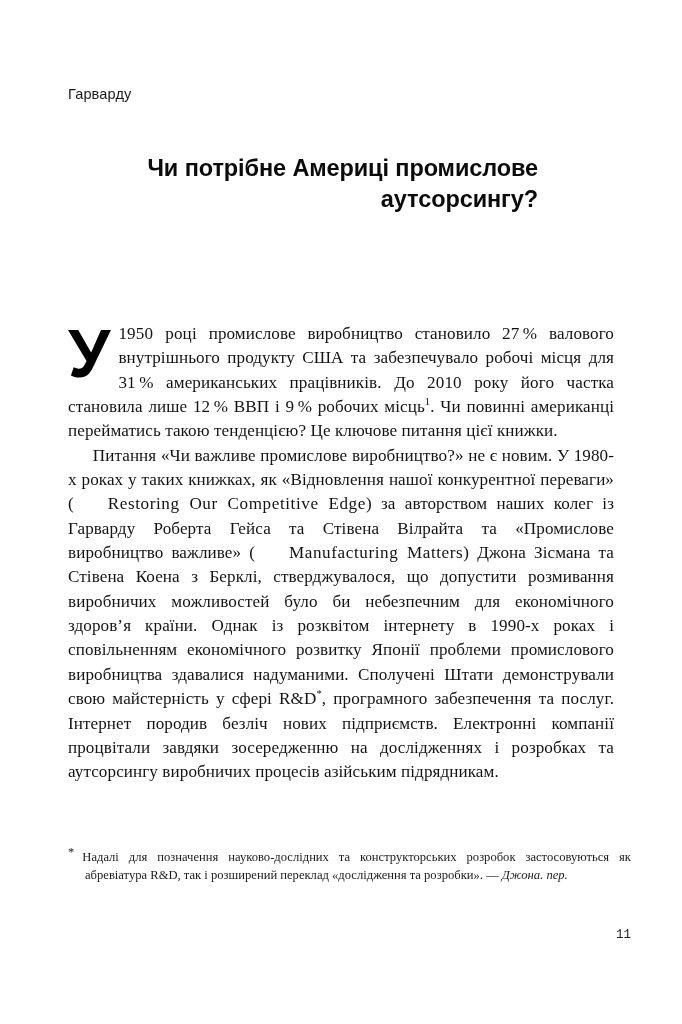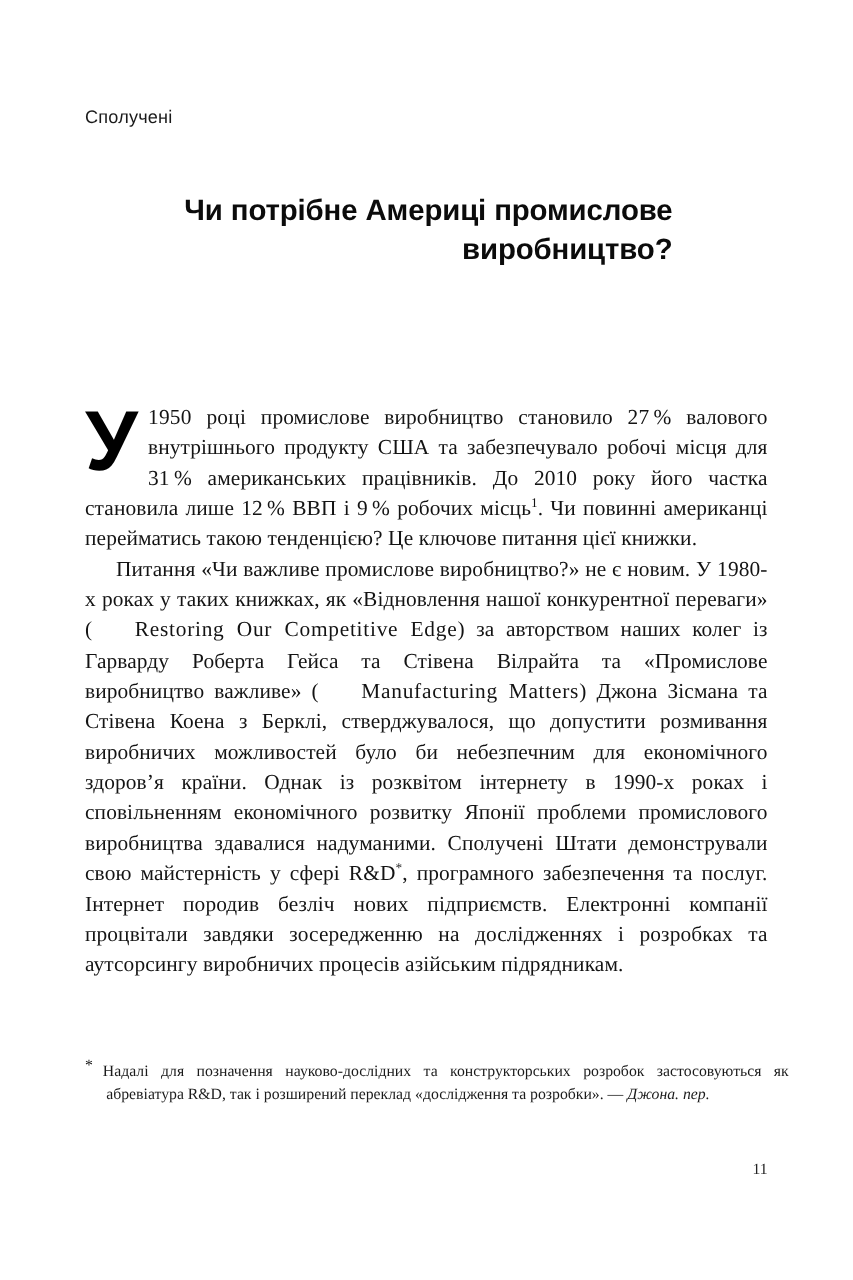--- a/index.html
+++ b/index.html
@@ -123,38 +123,38 @@
     vertical-align: super;
     line-height: 0;
     padding-right: 8px;
   }
   .footnote .fn-italic { font-style: italic; }
 
   
   .folio {
     position: absolute;
     top: 928px;
-    left: 68px;
+    left: 85px;
     width: 546px;
     text-align: right;
-    font-family: Liberation Serif, serif;
+    font-family: Liberation Mono, monospace;
     font-size: 12.5px;
     color: #222222;
   }
 </style>
 </head>
 <body>
 
 <div class="page">
 
-  <div class="kicker">Сполучені</div>
+  <div class="kicker">Гарварду</div>
 
   <h1 class="chapter-title">
     <span class="t-line">Чи потрібне Америці промислове</span>
-    <span class="t-line">виробництво?</span>
+    <span class="t-line">аутсорсингу?</span>
   </h1>
 
   <div class="body-col">
 
     <p class="para">
       <span class="dropcap">У</span><span class="lead-bold">1950 році</span><span> промислове виробництво становило 27 % валового внутрішнього продукту США та забезпечувало робочі місця для 31 % американських працівників. До 2010 року його частка становила лише 12 % ВВП і 9 % робочих місць</span><sup class="fn-ref">1</sup><span>. Чи повинні американці перейматись такою тенденцією? Це ключове питання цієї книжки.</span>
     </p>
 
     <p class="para"><span>Питання «Чи важливе промислове виробництво?» не є новим. У 1980-х роках у таких книжках, як «Відновлення нашої конкурентної переваги» (</span><span class="latin">Restoring Our Competitive Edge</span><span>) за авторством наших колег із Гарварду Роберта Гейса та Стівена Вілрайта та «Промислове виробництво важливе» (</span><span class="latin">Manufacturing Matters</span><span>) Джона Зісмана та Стівена Коена з Берклі, стверджувалося, що допустити розмивання виробничих можливостей було би небезпечним для економічного здоров’я країни. Однак із розквітом інтернету в 1990-х роках і сповільненням економічного розвитку Японії проблеми промислового виробництва здавалися надуманими. Сполучені Штати демонстрували свою майстерність у сфері R&amp;D</span><sup class="fn-ref">*</sup><span>, програмного забезпечення та послуг. Інтернет породив безліч нових підприємств. Електронні компанії процвітали завдяки зосередженню на дослідженнях і розробках та аутсорсингу виробничих процесів азійським підрядникам.</span>
     </p>

